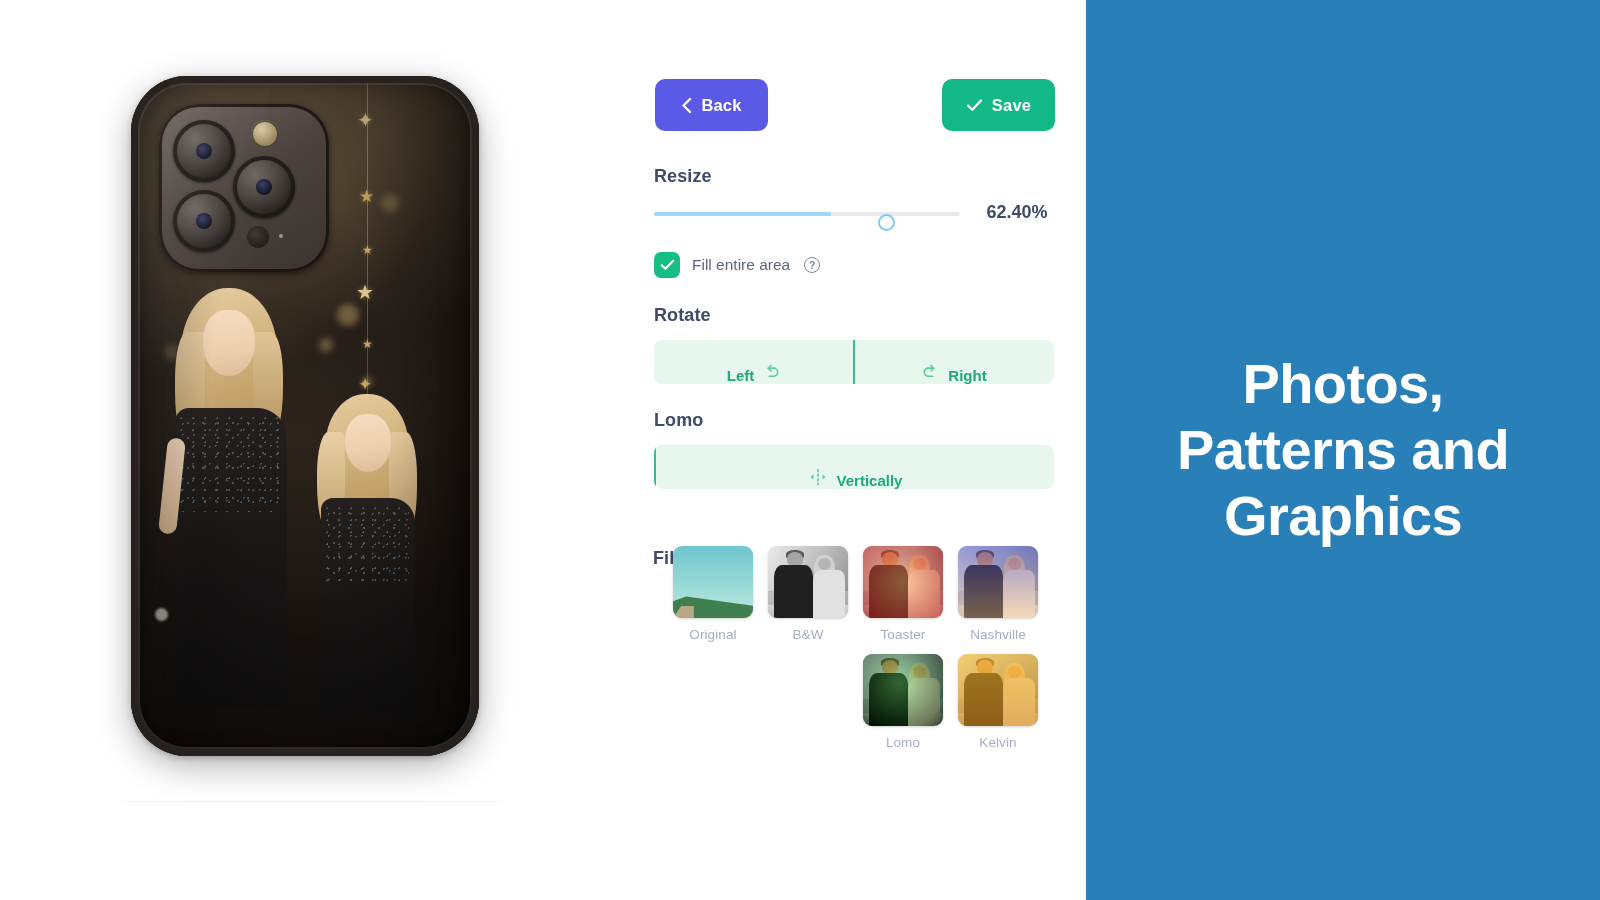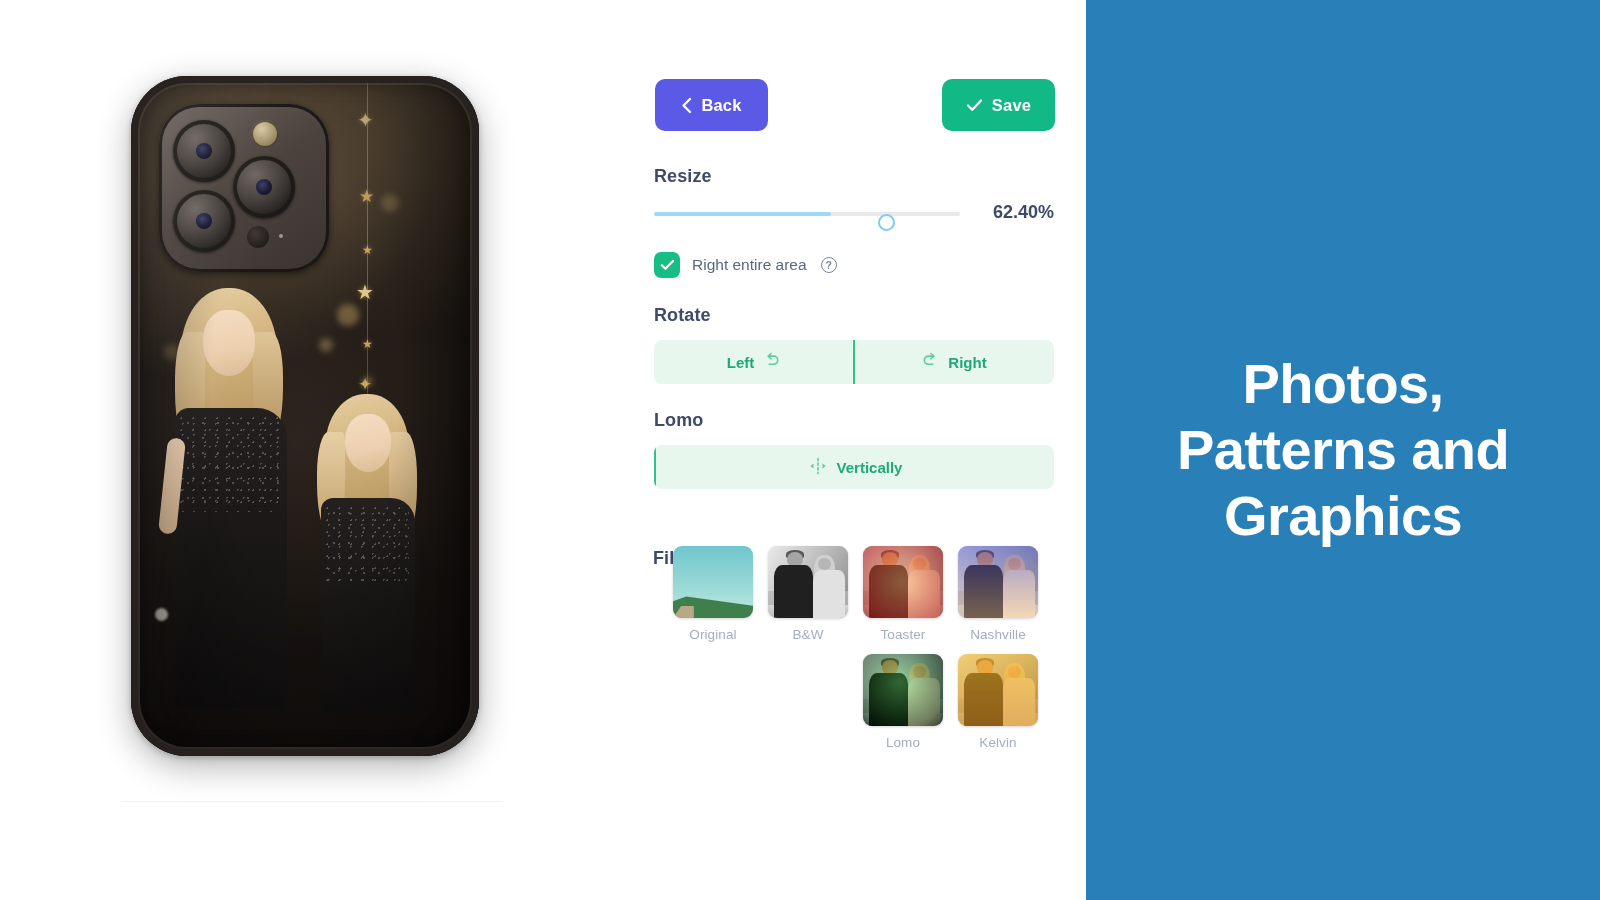--- a/index.html
+++ b/index.html
@@ -211,21 +211,21 @@
   }
   .track-fill {
     position:absolute; left:0; top:0; height: 4px; width: 58%;
     border-radius:3px; background:#9BD9F7;
   }
   .thumb {
     position:absolute; left: 58%; top: 14px; width: 17px; height: 17px; margin-left:-8px;
     border-radius:50%; background:#fff; border: 2.5px solid #7FCDF2; box-sizing:border-box;
   }
   .slider-value {
-    position:absolute; left: 326px; top: 2px; width: 74px; text-align:right;
+    position:absolute; left: 326px; top: 2px; width: 74px; text-align:center;
     font-size: 18px; font-weight: 700; color:#3E4A68;
   }
 
   
   .check-row { position:absolute; left: 34px; top: 252px; display:flex; align-items:center; gap: 12px; }
   .checkbox {
     width: 26px; height: 26px; border-radius: 7px; background:#17BE83;
     display:flex; align-items:center; justify-content:center;
   }
   .check-label { font-size: 15.5px; color:#5B6780; font-weight:400; }
@@ -236,21 +236,21 @@
   }
 
   
   .seg {
     position:absolute; left: 34px; width: 400px; height: 44px;
     background:#E7F7EE; border-radius: 8px; display:flex; overflow:hidden;
   }
   .seg-rotate { top: 340px; }
   .seg-align  { top: 445px; }
   .seg-btn {
-    flex:1; display:flex; align-items:center; justify-content:center; gap: 9px;
+    flex:1; display:flex; align-items:flex-end; justify-content:center; gap: 9px;
     font-size: 15px; font-weight: 700; color:#1FA97A; cursor:pointer; background:transparent;
     border:none; font-family:"Liberation Sans", sans-serif;
   }
   .seg-sep { width: 2px; background:#34C08C; margin: 0; }
 
   
   .filter-grid {
     position:absolute; left: 33px; top: 546px; width: 400px;
     display:flex; flex-wrap: wrap; gap: 0; justify-content: flex-end;
   }
@@ -443,21 +443,21 @@
       <div class="thumb" style="left: 58%;"></div>
       <div class="slider-value">62.40%</div>
     </div>
 
     <div class="check-row">
       <span class="checkbox">
         <svg width="15" height="12" viewBox="0 0 15 12" fill="none">
           <path d="M1.8 6.2L5.4 9.8L13 1.9" stroke="#fff" stroke-width="2.2" stroke-linecap="round" stroke-linejoin="round"></path>
         </svg>
       </span>
-      <span class="check-label">Right entire area</span>
+      <span class="check-label">Fill entire area</span>
       <span class="help-icon">?</span>
     </div>
 
     <div class="sec-label lbl-rotate">Rotate</div>
 
     <div class="seg seg-rotate">
       <button class="seg-btn">
         <span>Left</span>
         <span>
           <svg width="17" height="17" viewBox="0 0 18 18" fill="none">

